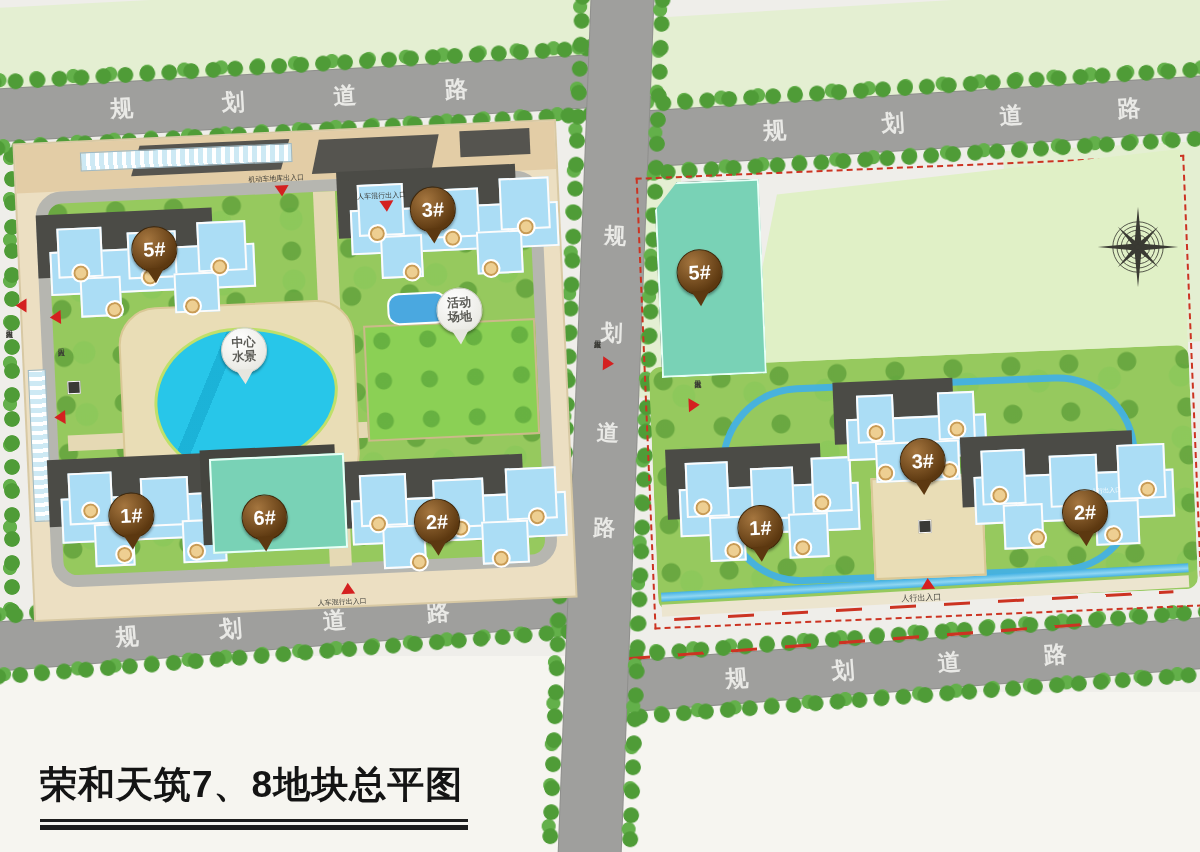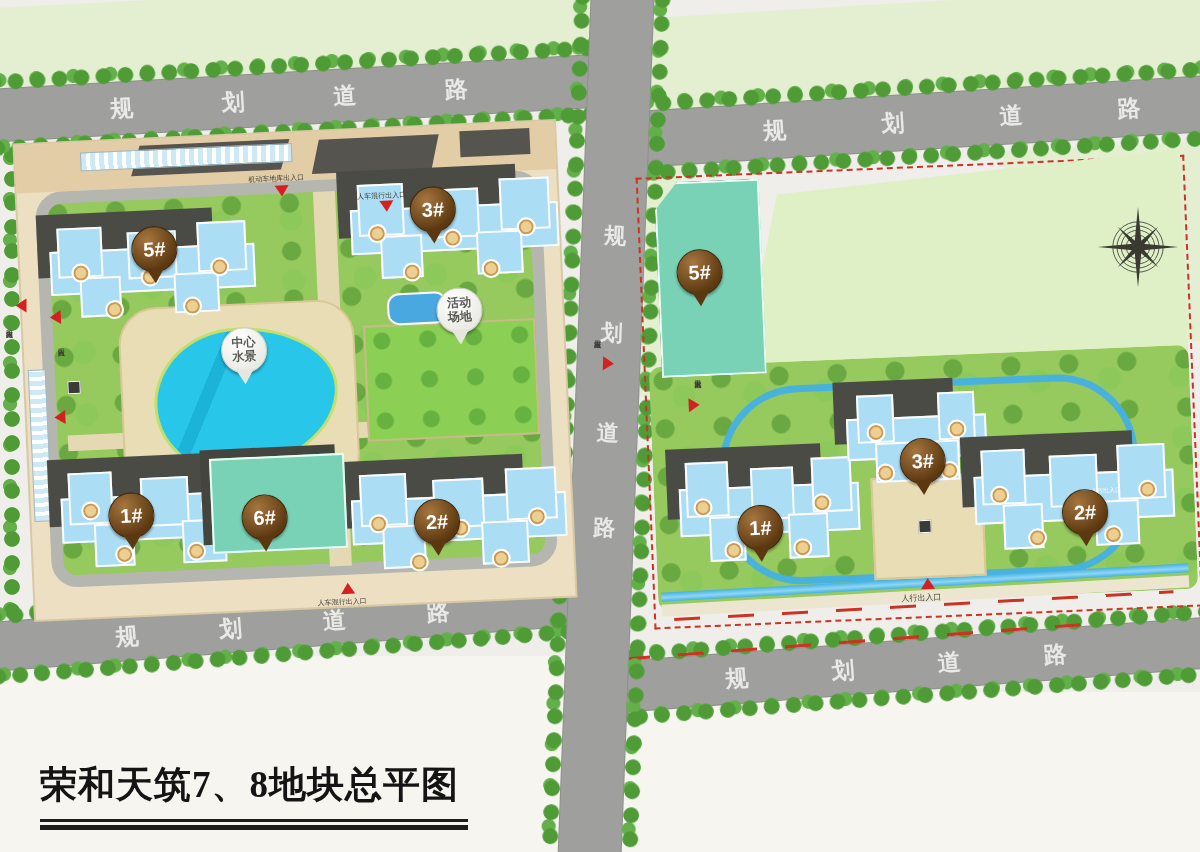--- a/index.html
+++ b/index.html
@@ -379,19 +379,19 @@
           <polygon points="50,16 53,45 50,50 47,45"></polygon>
           <polygon points="84,50 55,53 50,50 55,47"></polygon>
           <polygon points="50,84 47,55 50,50 53,55"></polygon>
           <polygon points="16,50 45,47 50,50 45,53"></polygon>
         </g>
         <circle cx="50" cy="50" r="3"></circle>
       </g>
     </svg>
   </div>
 
-  <div class="abs" style="left:40px;top:760px;font-family:Liberation Serif, serif;">
+  <div class="abs" style="left:40px;top:760px;">
     <div class="title-text">荣和天筑7、8地块总平图</div>
     <div class="rule" style="width:428px;height:3px;margin-top:9px;"></div>
     <div class="rule" style="width:428px;height:5px;margin-top:3px;"></div>
   </div>
 
 </div>
 
 </body></html>

